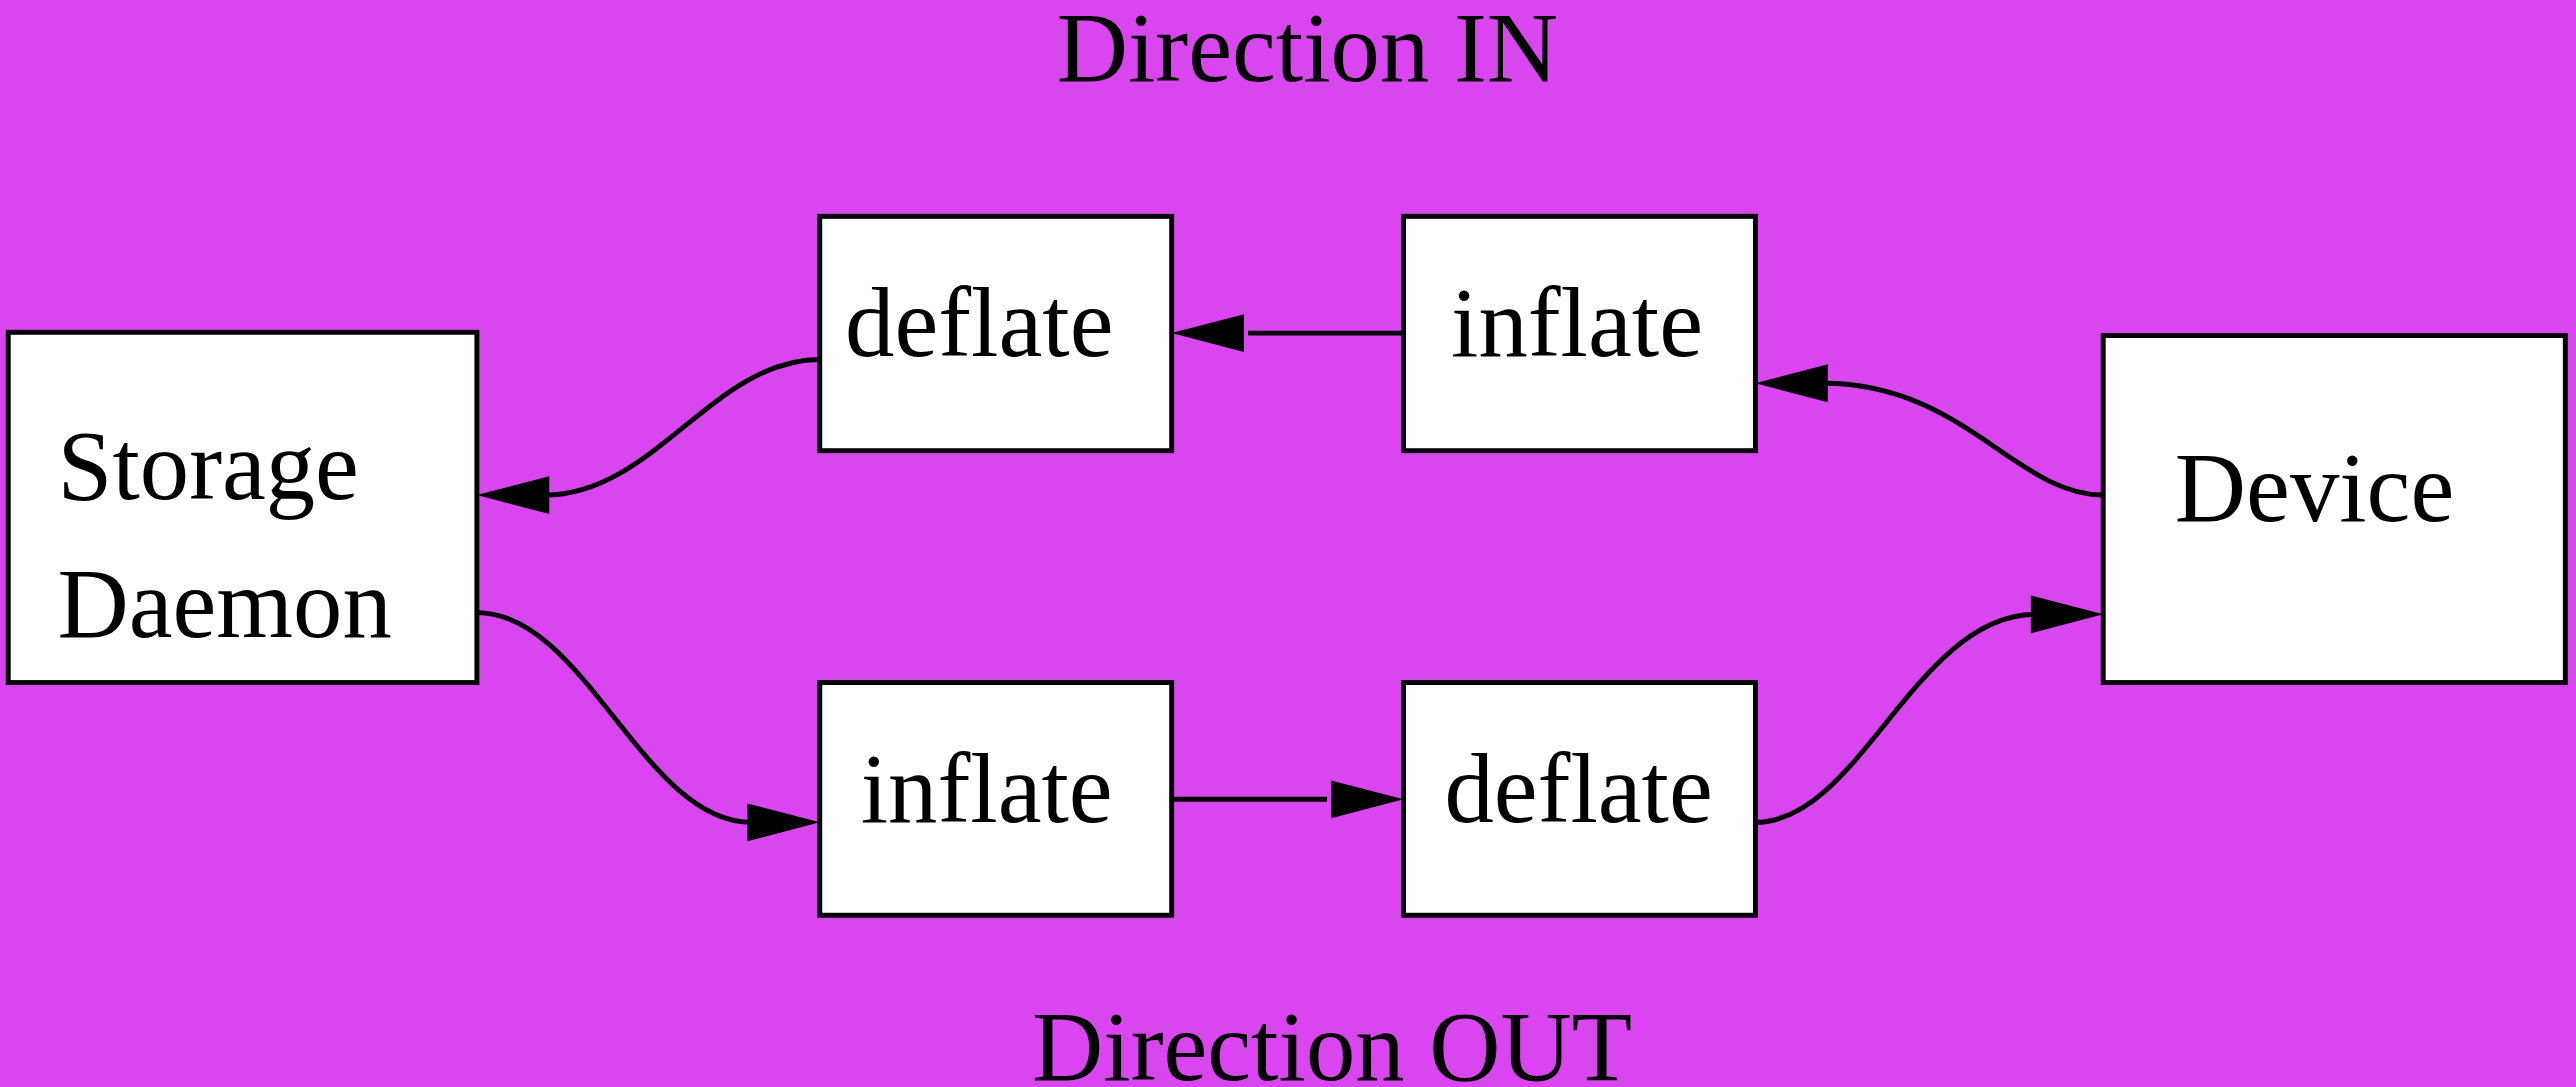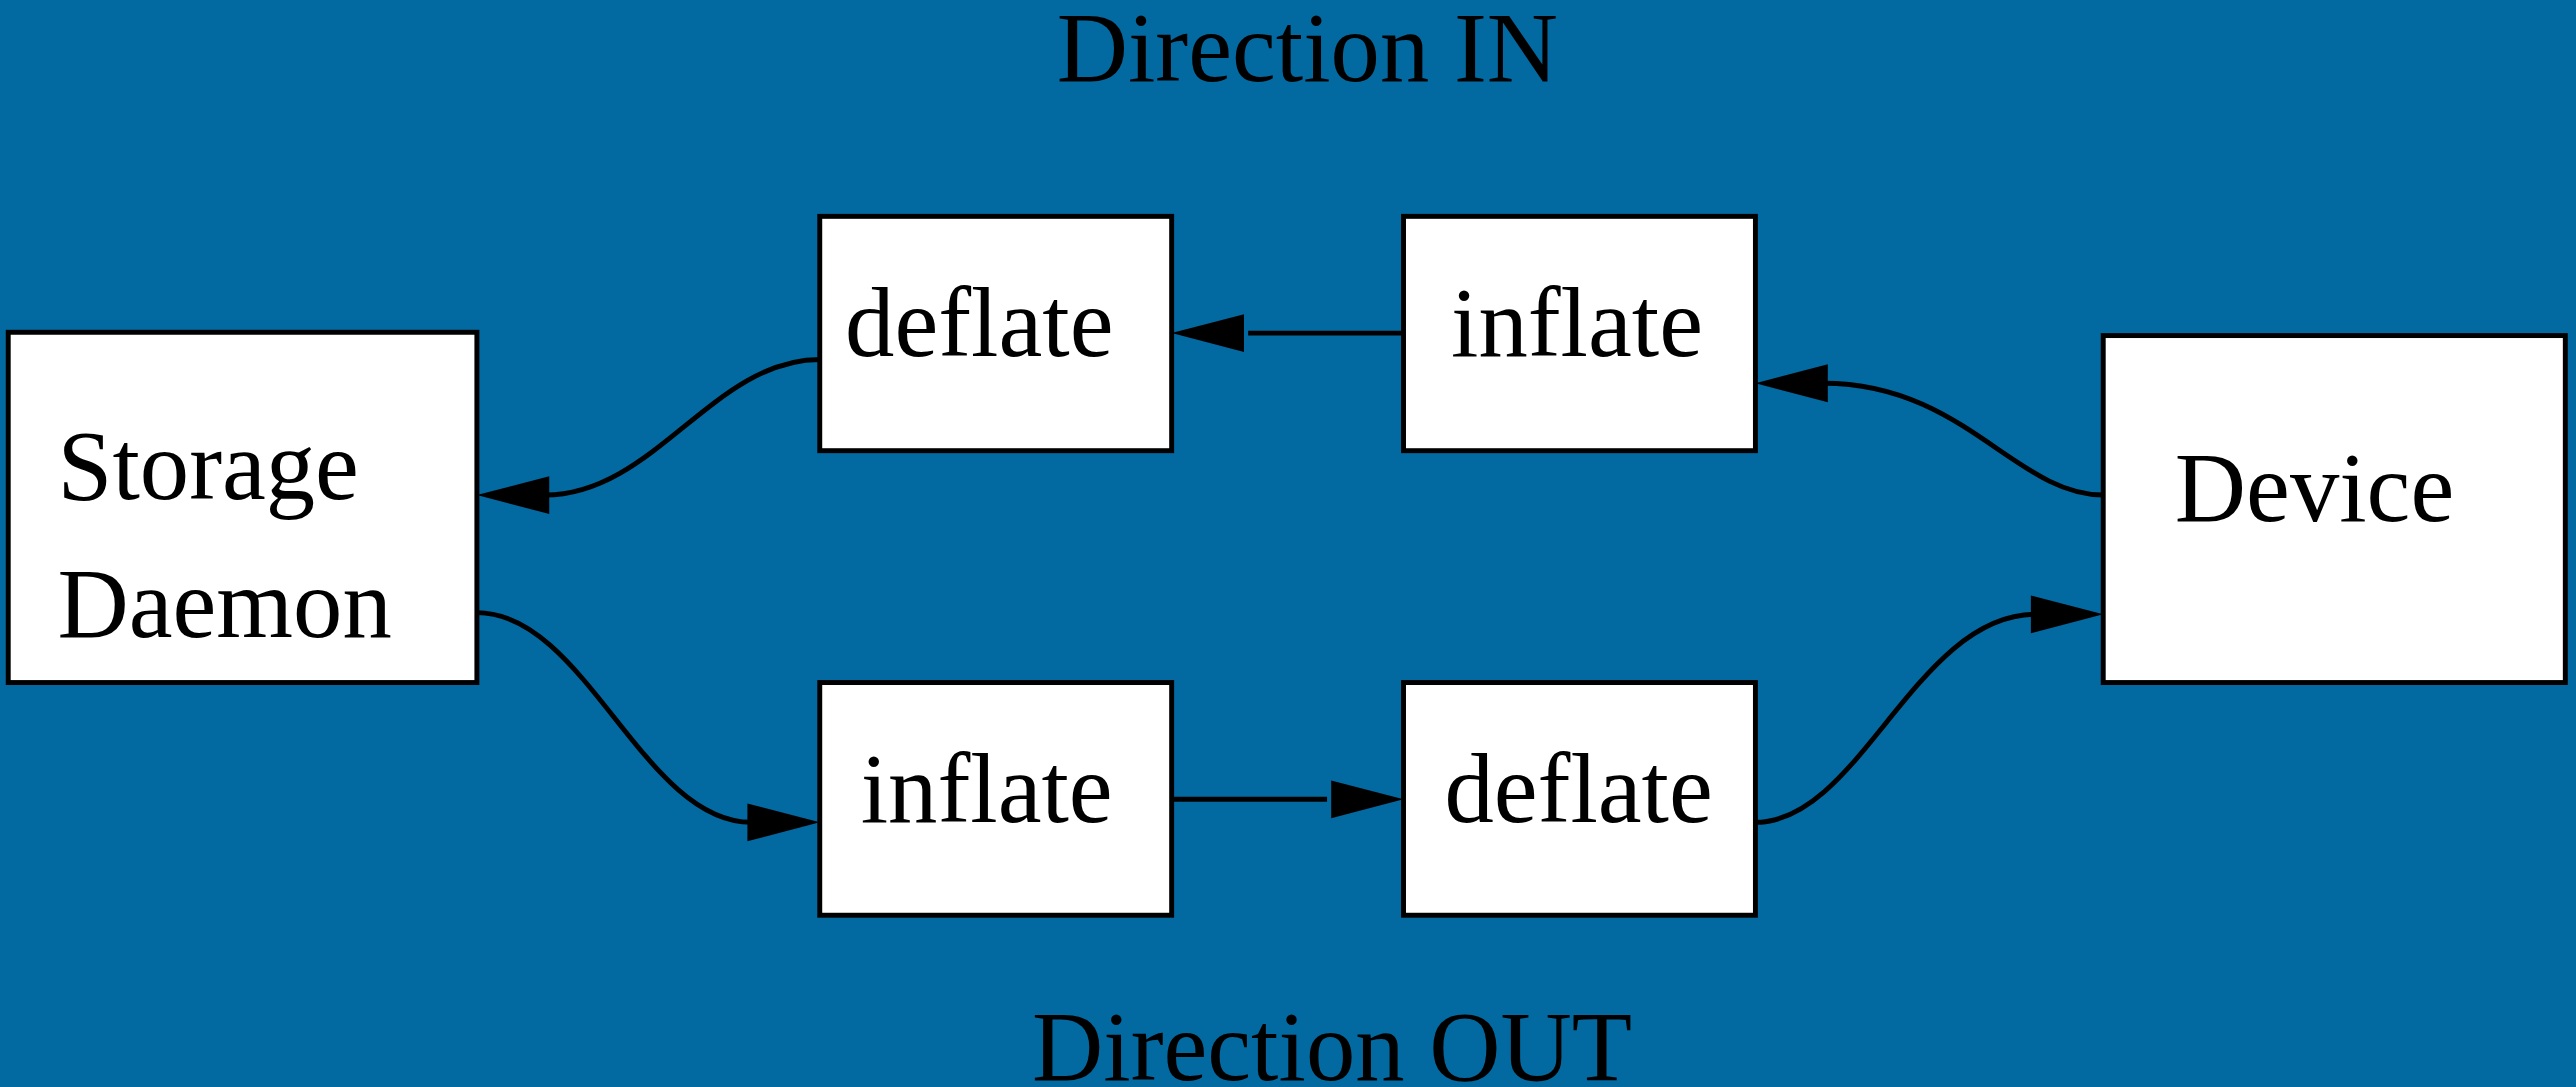--- a/index.html
+++ b/index.html
@@ -4,21 +4,21 @@
 <style>
   html, body {
     margin: 0;
     padding: 0;
     background: #ffffff;
   }
   .diagram-canvas {
     position: relative;
     width: 2576px;
     height: 1088px;
-    background: #0369a1;
+    background: #d946ef;
     overflow: hidden;
   }
   svg {
     display: block;
   }
   .node-rect {
     fill: #ffffff;
     stroke: #000000;
     stroke-width: 6;
   }

